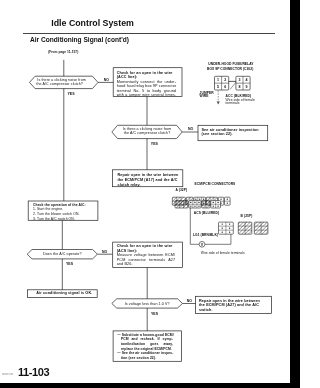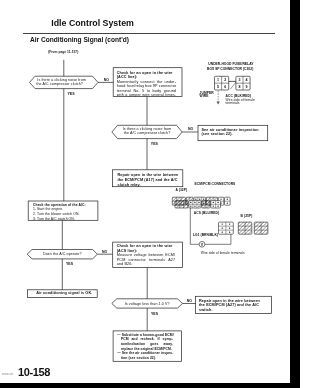--- a/index.html
+++ b/index.html
@@ -210,15 +210,15 @@
 <div class="dg" style="left:225.60px;top:98.60px">Wire side of female</div>
 <div class="dg" style="left:225.60px;top:101.90px">terminals</div>
 <div class="dg dgb" style="left:194.60px;top:183.20px">ECM/PCM CONNECTORS</div>
 <div class="dg dgb" style="left:175.50px;top:188.80px">A (32P)</div>
 <div class="dg dgb" style="left:240.60px;top:214.50px">B (25P)</div>
 <div class="dg dgb" style="left:193.80px;top:212.30px">ACS (BLU/RED)</div>
 <div class="dg dgb" style="left:193.00px;top:233.80px">LG1 (BRN/BLK)</div>
 <div class="dg" style="left:200.70px;top:251.60px">Wire side of female terminals</div>
 <div class="abs" id="edge"></div>
 <div class="abs" id="bottombar"></div>
-<div class="abs" id="pgnum">10-158</div>
+<div class="abs" id="pgnum">11-103</div>
 <div class="abs" id="wm">www.em</div>
 </div>
 
 </body></html>

